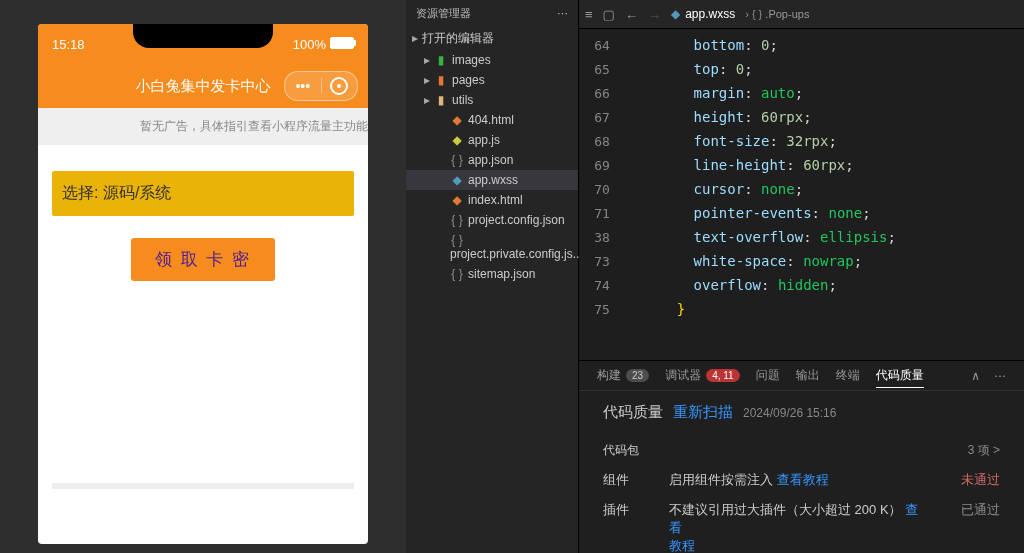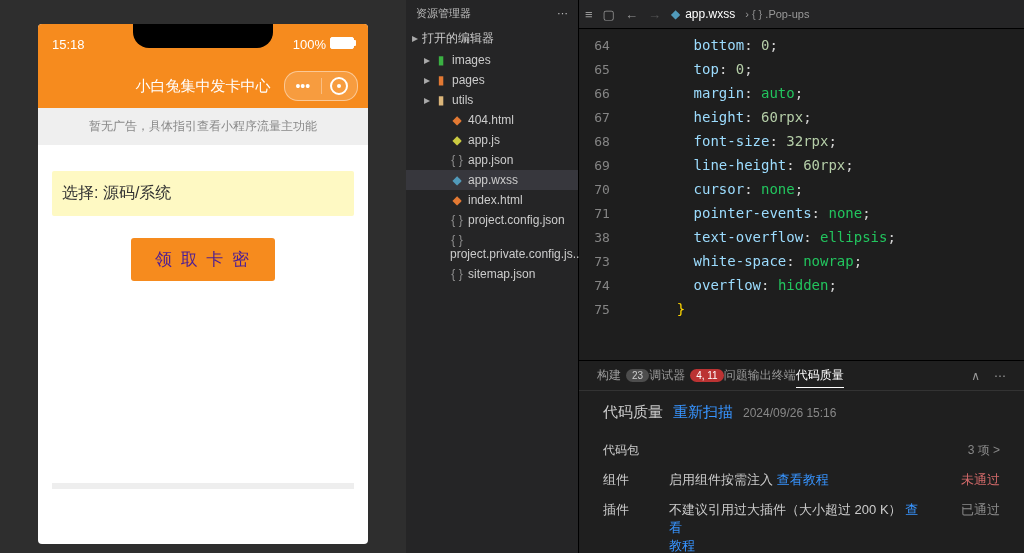--- a/index.html
+++ b/index.html
@@ -68,23 +68,23 @@
   .capsule{
     position:absolute;right:10px;top:50%;transform:translateY(-50%);
     width:72px;height:28px;border:1px solid rgba(255,255,255,.45);
     border-radius:14px;display:flex;align-items:center;
     background:rgba(255,255,255,.15);
   }
   .capsule>div{flex:1;display:flex;align-items:center;justify-content:center;font-size:14px;}
   .capsule>div:first-child{border-right:1px solid rgba(255,255,255,.35);}
   .ring{width:14px;height:14px;border:2px solid #fff;border-radius:50%;display:flex;align-items:center;justify-content:center;}
   .ring:after{content:"";width:4px;height:4px;background:#fff;border-radius:50%;}
-  .ad-bar{background:#efefef;color:#888;font-size:12px;text-align:center;padding:10px 24px;}
+  .ad-bar{background:#efefef;color:#888;font-size:12px;text-align:right;padding:10px 0;}
   .content{padding:26px 14px;}
-  .select-box{background:#fef9c3;color:#333;font-size:16px;padding:12px 10px;border-radius:2px;}
+  .select-box{background:#eab308;color:#333;font-size:16px;padding:12px 10px;border-radius:2px;}
   .big-btn{display:block;margin:22px auto 0;background:var(--orange-bright);color:#4c1d95;border:none;font-size:17px;padding:10px 24px;border-radius:3px;letter-spacing:2px;}
   .footer-line{position:absolute;bottom:55px;left:14px;right:14px;height:6px;background:#eee;}
 
   
   .explorer{
     width:172px;flex:0 0 172px;background:var(--bg-darker);
     border-right:1px solid #000;
     display:flex;flex-direction:column;
   }
   .exp-title{display:flex;justify-content:space-between;align-items:center;
@@ -125,21 +125,21 @@
   .vnum{color:var(--num);}
   .vword{color:#22c55e;}
   .vunit{color:var(--num);}
   .semi{color:#d4d4d4;}
   .brk{color:var(--brace);}
 
   .bottom{
     height:192px;background:#1f1f1f;border-top:1px solid #000;
     display:flex;flex-direction:column;color:#ccc;font-size:12px;
   }
-  .btabs{display:flex;align-items:center;padding:6px 18px;border-bottom:1px solid #333;}
+  .btabs{display:flex;align-items:center;gap:16px;padding:6px 18px;border-bottom:1px solid #333;}
   .btab{color:#999;cursor:default;display:flex;align-items:center;gap:5px;}
   .btab.active{color:#fff;border-bottom:1px solid #fff;padding-bottom:3px;margin-bottom:-4px;}
   .badge{background:#4d4d4d;color:#ccc;border-radius:8px;font-size:10px;padding:1px 6px;}
   .badge.red{background:#b33;color:#fff;}
   .btools{margin-left:auto;display:flex;gap:14px;color:#999;}
   .bcontent{flex:1;padding:12px 24px;overflow:auto;}
   .qtitle{font-size:15px;font-weight:500;display:flex;align-items:center;gap:10px;}
   .link{color:var(--link);}
   .mut{color:#888;font-size:12px;}
   .pkg{margin-top:20px;display:flex;justify-content:space-between;color:#ccc;}

